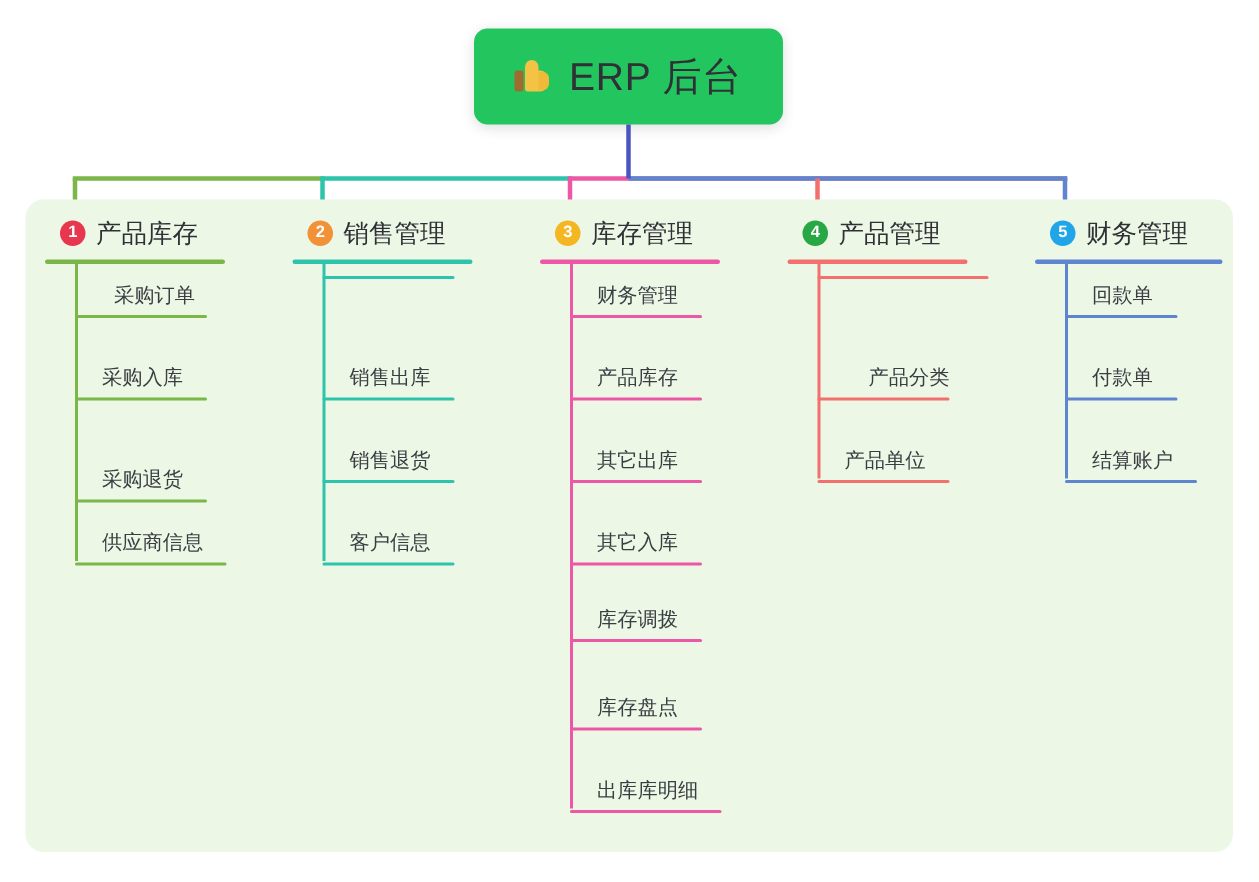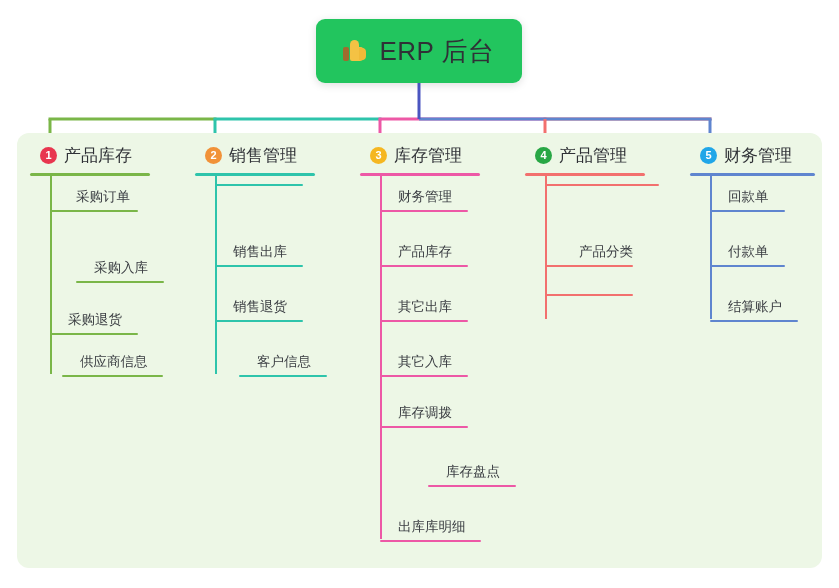--- a/index.html
+++ b/index.html
@@ -202,29 +202,29 @@
         <span class="badge" style="background: rgb(232, 54, 79);">1</span>
         <span class="col-title">产品库存</span>
       </div>
       <div class="col-rule" style="background: rgb(122, 182, 72); width: 120px;"></div>
       <div class="spine" style="background: rgb(122, 182, 72); height: 198px;"></div>
       <div class="leaf-list">
         <div class="leaf" style="top: 8px; text-align: center;">
           <div class="leaf-text">采购订单</div>
           <div class="leaf-rule" style="background: rgb(122, 182, 72); width: 88px;"></div>
         </div>
-        <div class="leaf" style="top: 79px; margin-left: 26px;">
+        <div class="leaf" style="top: 63px;">
           <div class="leaf-text">采购入库</div>
           <div class="leaf-rule" style="background: rgb(122, 182, 72); width: 88px;"></div>
         </div>
         <div class="leaf" style="top: 131px;">
           <div class="leaf-text">采购退货</div>
           <div class="leaf-rule" style="background: rgb(122, 182, 72); width: 88px;"></div>
         </div>
-        <div class="leaf" style="top: 173px; padding-left: 12px;">
+        <div class="leaf" style="top: 173px;">
           <div class="leaf-text">供应商信息</div>
           <div class="leaf-rule" style="background: rgb(122, 182, 72); width: 101px;"></div>
         </div>
       </div>
     </div>
     <div class="column" style="left: 195px; width: 160px;">
       <div class="col-head">
         <span class="badge" style="background: rgb(241, 146, 56);">2</span>
         <span class="col-title">销售管理</span>
       </div>
@@ -235,21 +235,21 @@
           <div class="leaf-rule" style="background: rgb(46, 196, 171); width: 88px;"></div>
         </div>
         <div class="leaf" style="top: 63px;">
           <div class="leaf-text">销售出库</div>
           <div class="leaf-rule" style="background: rgb(46, 196, 171); width: 88px;"></div>
         </div>
         <div class="leaf" style="top: 118px;">
           <div class="leaf-text">销售退货</div>
           <div class="leaf-rule" style="background: rgb(46, 196, 171); width: 88px;"></div>
         </div>
-        <div class="leaf" style="top: 173px; padding-left: 24px;">
+        <div class="leaf" style="top: 173px;">
           <div class="leaf-text">客户信息</div>
           <div class="leaf-rule" style="background: rgb(46, 196, 171); width: 88px;"></div>
         </div>
       </div>
     </div>
     <div class="column" style="left: 360px; width: 160px;">
       <div class="col-head">
         <span class="badge" style="background: rgb(245, 183, 33);">3</span>
         <span class="col-title">库存管理</span>
       </div>
@@ -269,21 +269,21 @@
           <div class="leaf-rule" style="background: rgb(237, 88, 166); width: 88px;"></div>
         </div>
         <div class="leaf" style="top: 173px;">
           <div class="leaf-text">其它入库</div>
           <div class="leaf-rule" style="background: rgb(237, 88, 166); width: 88px;"></div>
         </div>
         <div class="leaf" style="top: 224px;">
           <div class="leaf-text">库存调拨</div>
           <div class="leaf-rule" style="background: rgb(237, 88, 166); width: 88px;"></div>
         </div>
-        <div class="leaf" style="top: 283px; padding-left: 48px;">
+        <div class="leaf" style="top: 283px;">
           <div class="leaf-text">库存盘点</div>
           <div class="leaf-rule" style="background: rgb(237, 88, 166); width: 88px;"></div>
         </div>
         <div class="leaf" style="top: 338px;">
           <div class="leaf-text">出库库明细</div>
           <div class="leaf-rule" style="background: rgb(237, 88, 166); width: 101px;"></div>
         </div>
       </div>
     </div>
     <div class="column" style="left: 525px; width: 160px;">
@@ -295,20 +295,21 @@
       <div class="spine" style="background: rgb(242, 112, 110); height: 143px;"></div>
       <div class="leaf-list">
         <div class="leaf" style="top: 8px;">
           <div class="leaf-rule" style="background: rgb(242, 112, 110); width: 114px;"></div>
         </div>
         <div class="leaf" style="top: 63px; text-align: right;">
           <div class="leaf-text">产品分类</div>
           <div class="leaf-rule" style="background: rgb(242, 112, 110); width: 88px;"></div>
         </div>
         <div class="leaf" style="top: 118px;">
+          <div class="leaf-text">产品单位</div>
           <div class="leaf-rule" style="background: rgb(242, 112, 110); width: 88px;"></div>
         </div>
       </div>
     </div>
     <div class="column" style="left: 690px; width: 145px;">
       <div class="col-head">
         <span class="badge" style="background: rgb(32, 166, 232);">5</span>
         <span class="col-title">财务管理</span>
       </div>
       <div class="col-rule" style="background: rgb(95, 133, 207); width: 125px;"></div>

